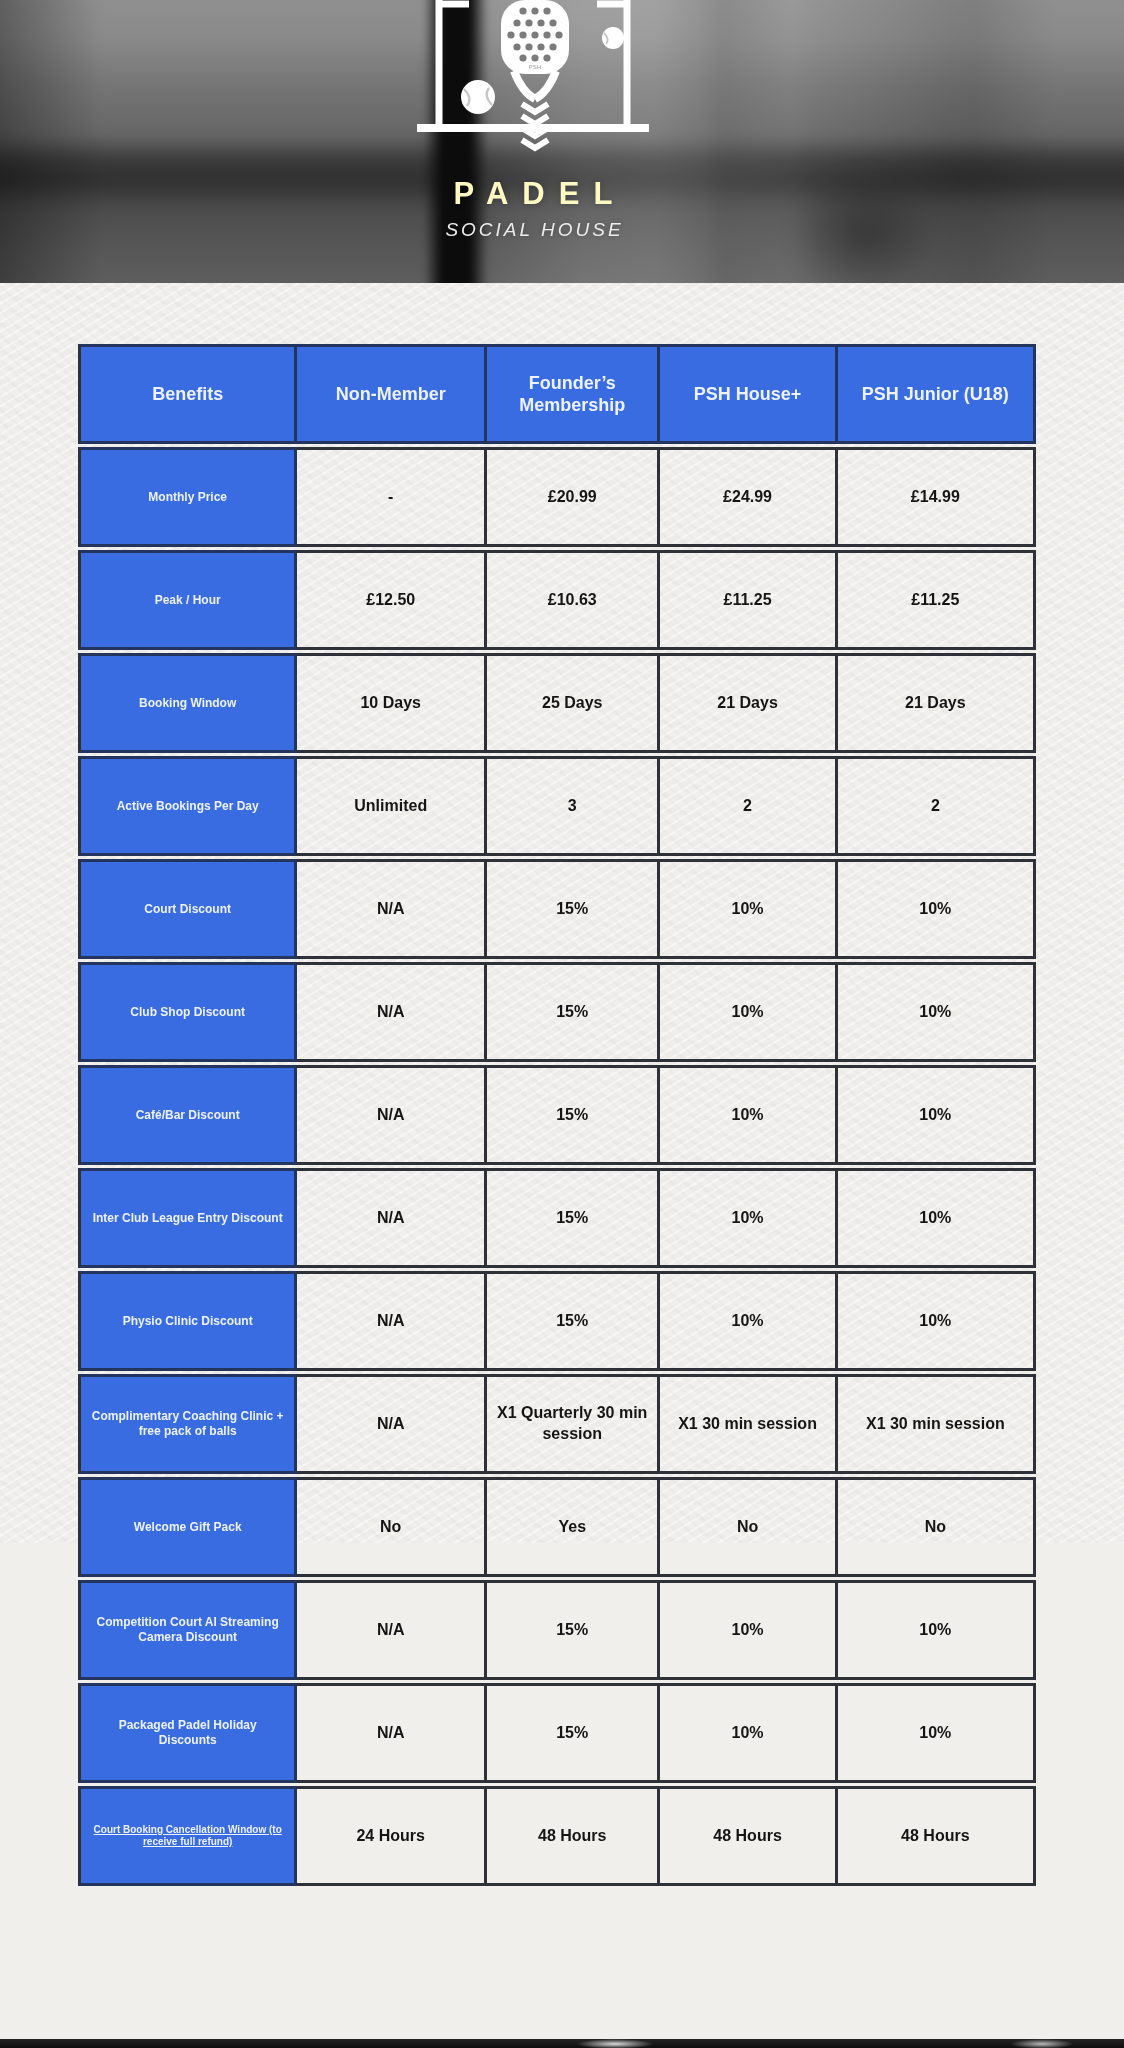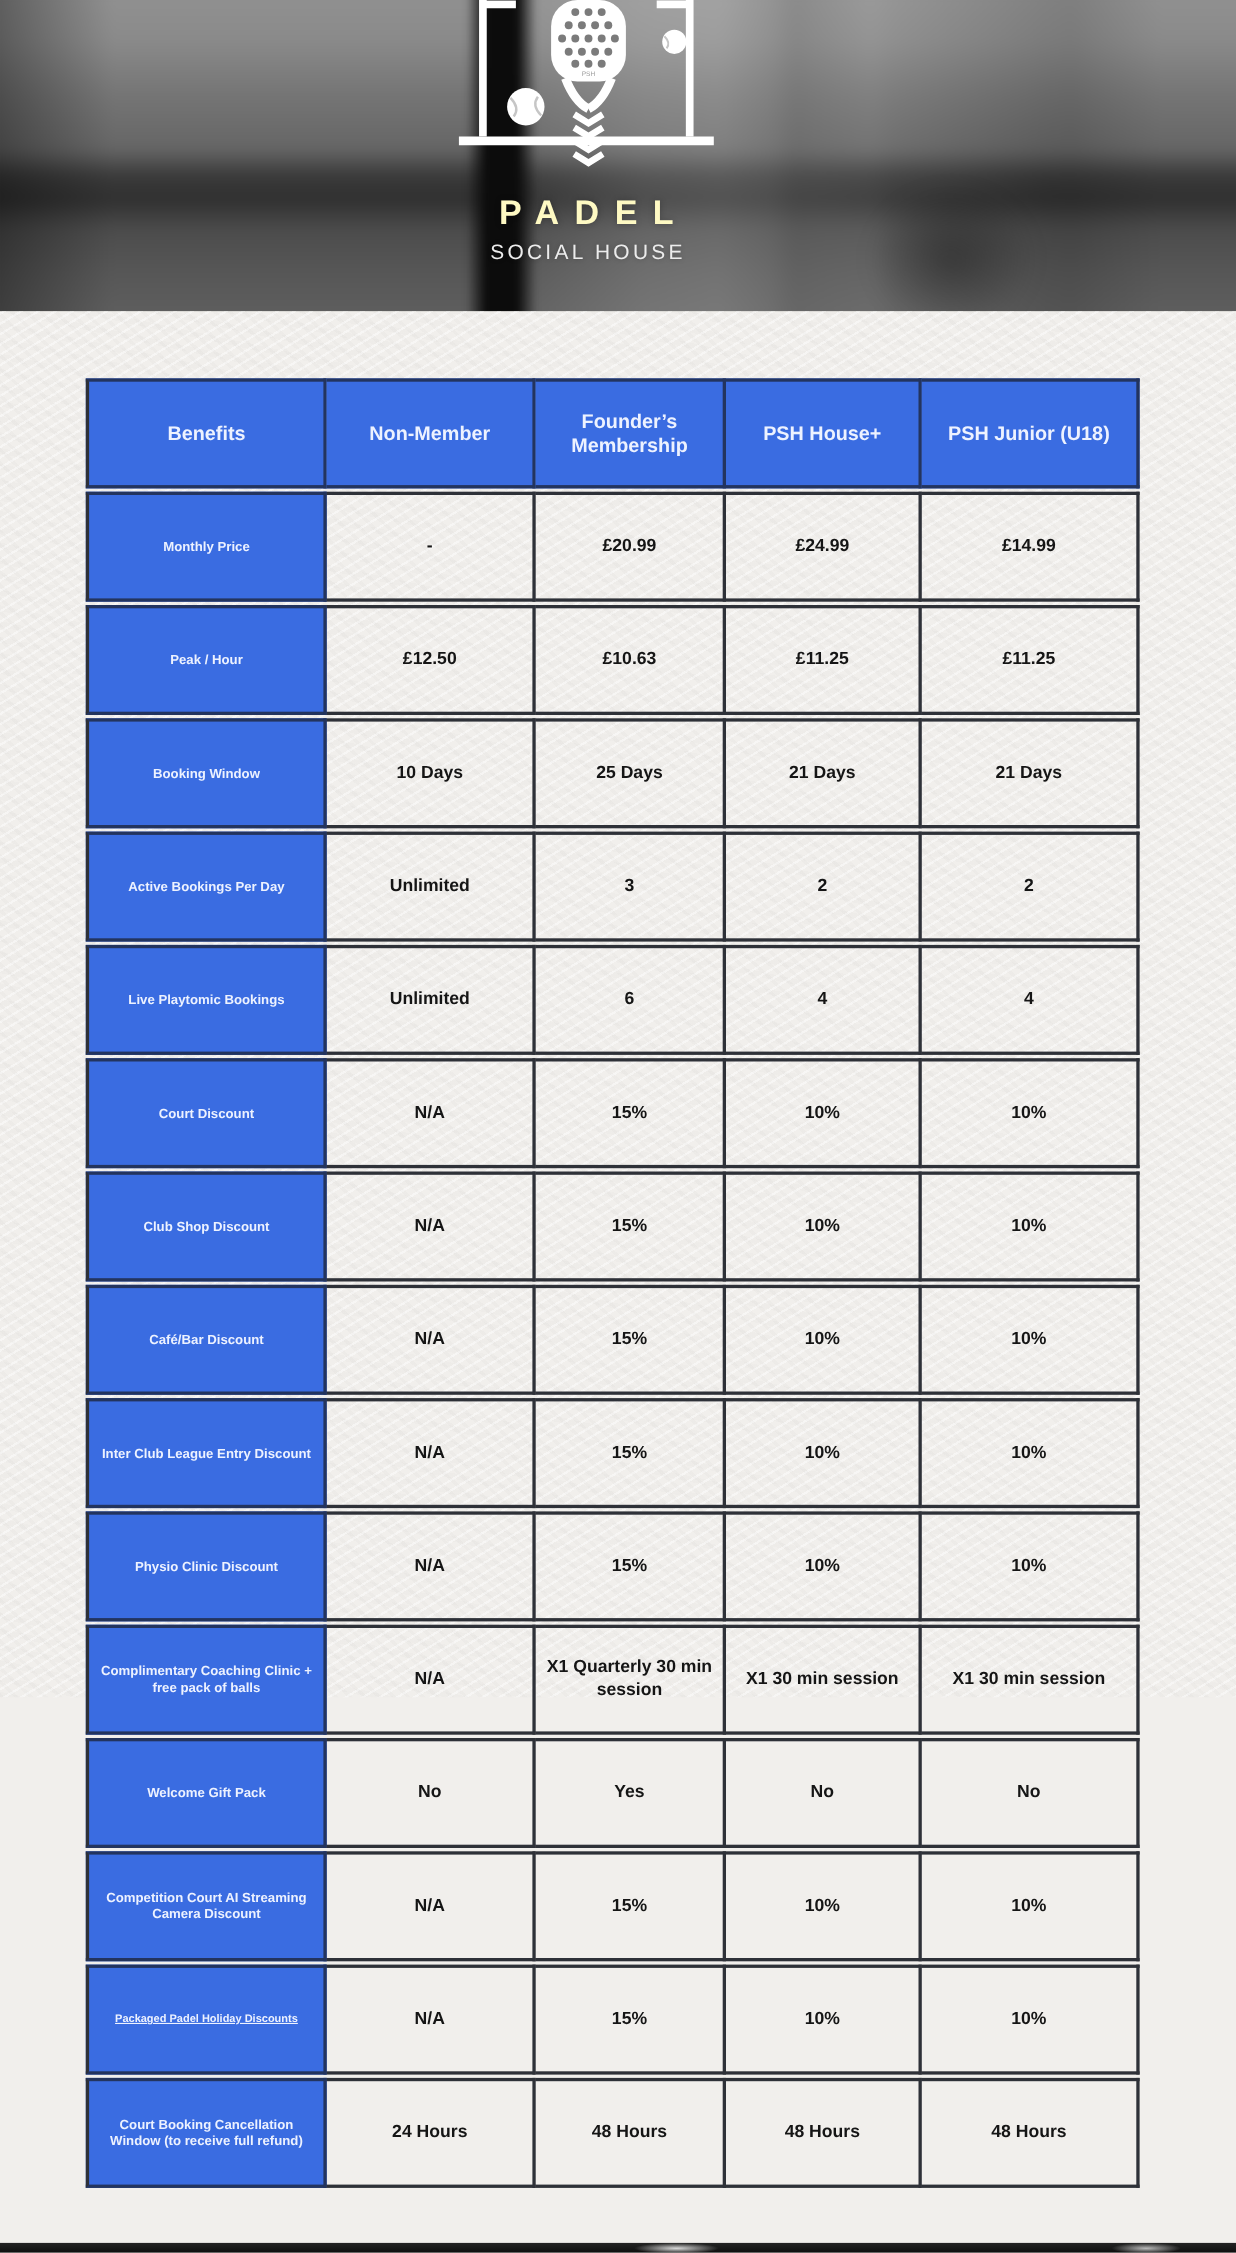--- a/index.html
+++ b/index.html
@@ -31,21 +31,21 @@
     filter:blur(10px);
   }
   .logo{position:absolute;left:408px;top:0;width:250px;text-align:center;color:#fff;}
   .logo svg{display:block;margin:0 auto;}
   .brand{
     margin-top:24px;font-size:31px;font-weight:700;color:#fef9c3;
     letter-spacing:14px;padding-left:14px;text-shadow:0 0 6px rgba(0,0,0,.25);
   }
   .brand-sub{
     margin-top:7px;font-size:19px;font-weight:400;color:#ececec;
-    letter-spacing:3px;padding-left:3px;text-shadow:0 0 5px rgba(0,0,0,.25);
+    letter-spacing:3px;padding-left:3px;text-shadow:0 0 5px rgba(0,0,0,.25);font-style:italic;
   }
 
   
   .paper{
     position:relative;width:100%;height:1260px;
     background-color:#f1efec;
     background-image:
       repeating-linear-gradient(43deg, rgba(0,0,0,.016) 0 3px, transparent 3px 9px),
       repeating-linear-gradient(-31deg, rgba(255,255,255,.45) 0 2px, transparent 2px 8px),
       repeating-linear-gradient(12deg, rgba(0,0,0,.012) 0 5px, transparent 5px 14px);
@@ -184,27 +184,20 @@
           <td class="cell value-cell">21 Days</td>
         </tr>
         <tr>
           <th class="cell row-label">Active Bookings Per Day</th>
           <td class="cell value-cell">Unlimited</td>
           <td class="cell value-cell">3</td>
           <td class="cell value-cell">2</td>
           <td class="cell value-cell">2</td>
         </tr>
         <tr>
-          <th class="cell row-label">Live Playtomic Bookings</th>
-          <td class="cell value-cell">Unlimited</td>
-          <td class="cell value-cell">6</td>
-          <td class="cell value-cell">4</td>
-          <td class="cell value-cell">4</td>
-        </tr>
-        <tr>
           <th class="cell row-label">Court Discount</th>
           <td class="cell value-cell">N/A</td>
           <td class="cell value-cell">15%</td>
           <td class="cell value-cell">10%</td>
           <td class="cell value-cell">10%</td>
         </tr>
         <tr>
           <th class="cell row-label">Club Shop Discount</th>
           <td class="cell value-cell">N/A</td>
           <td class="cell value-cell">15%</td>

